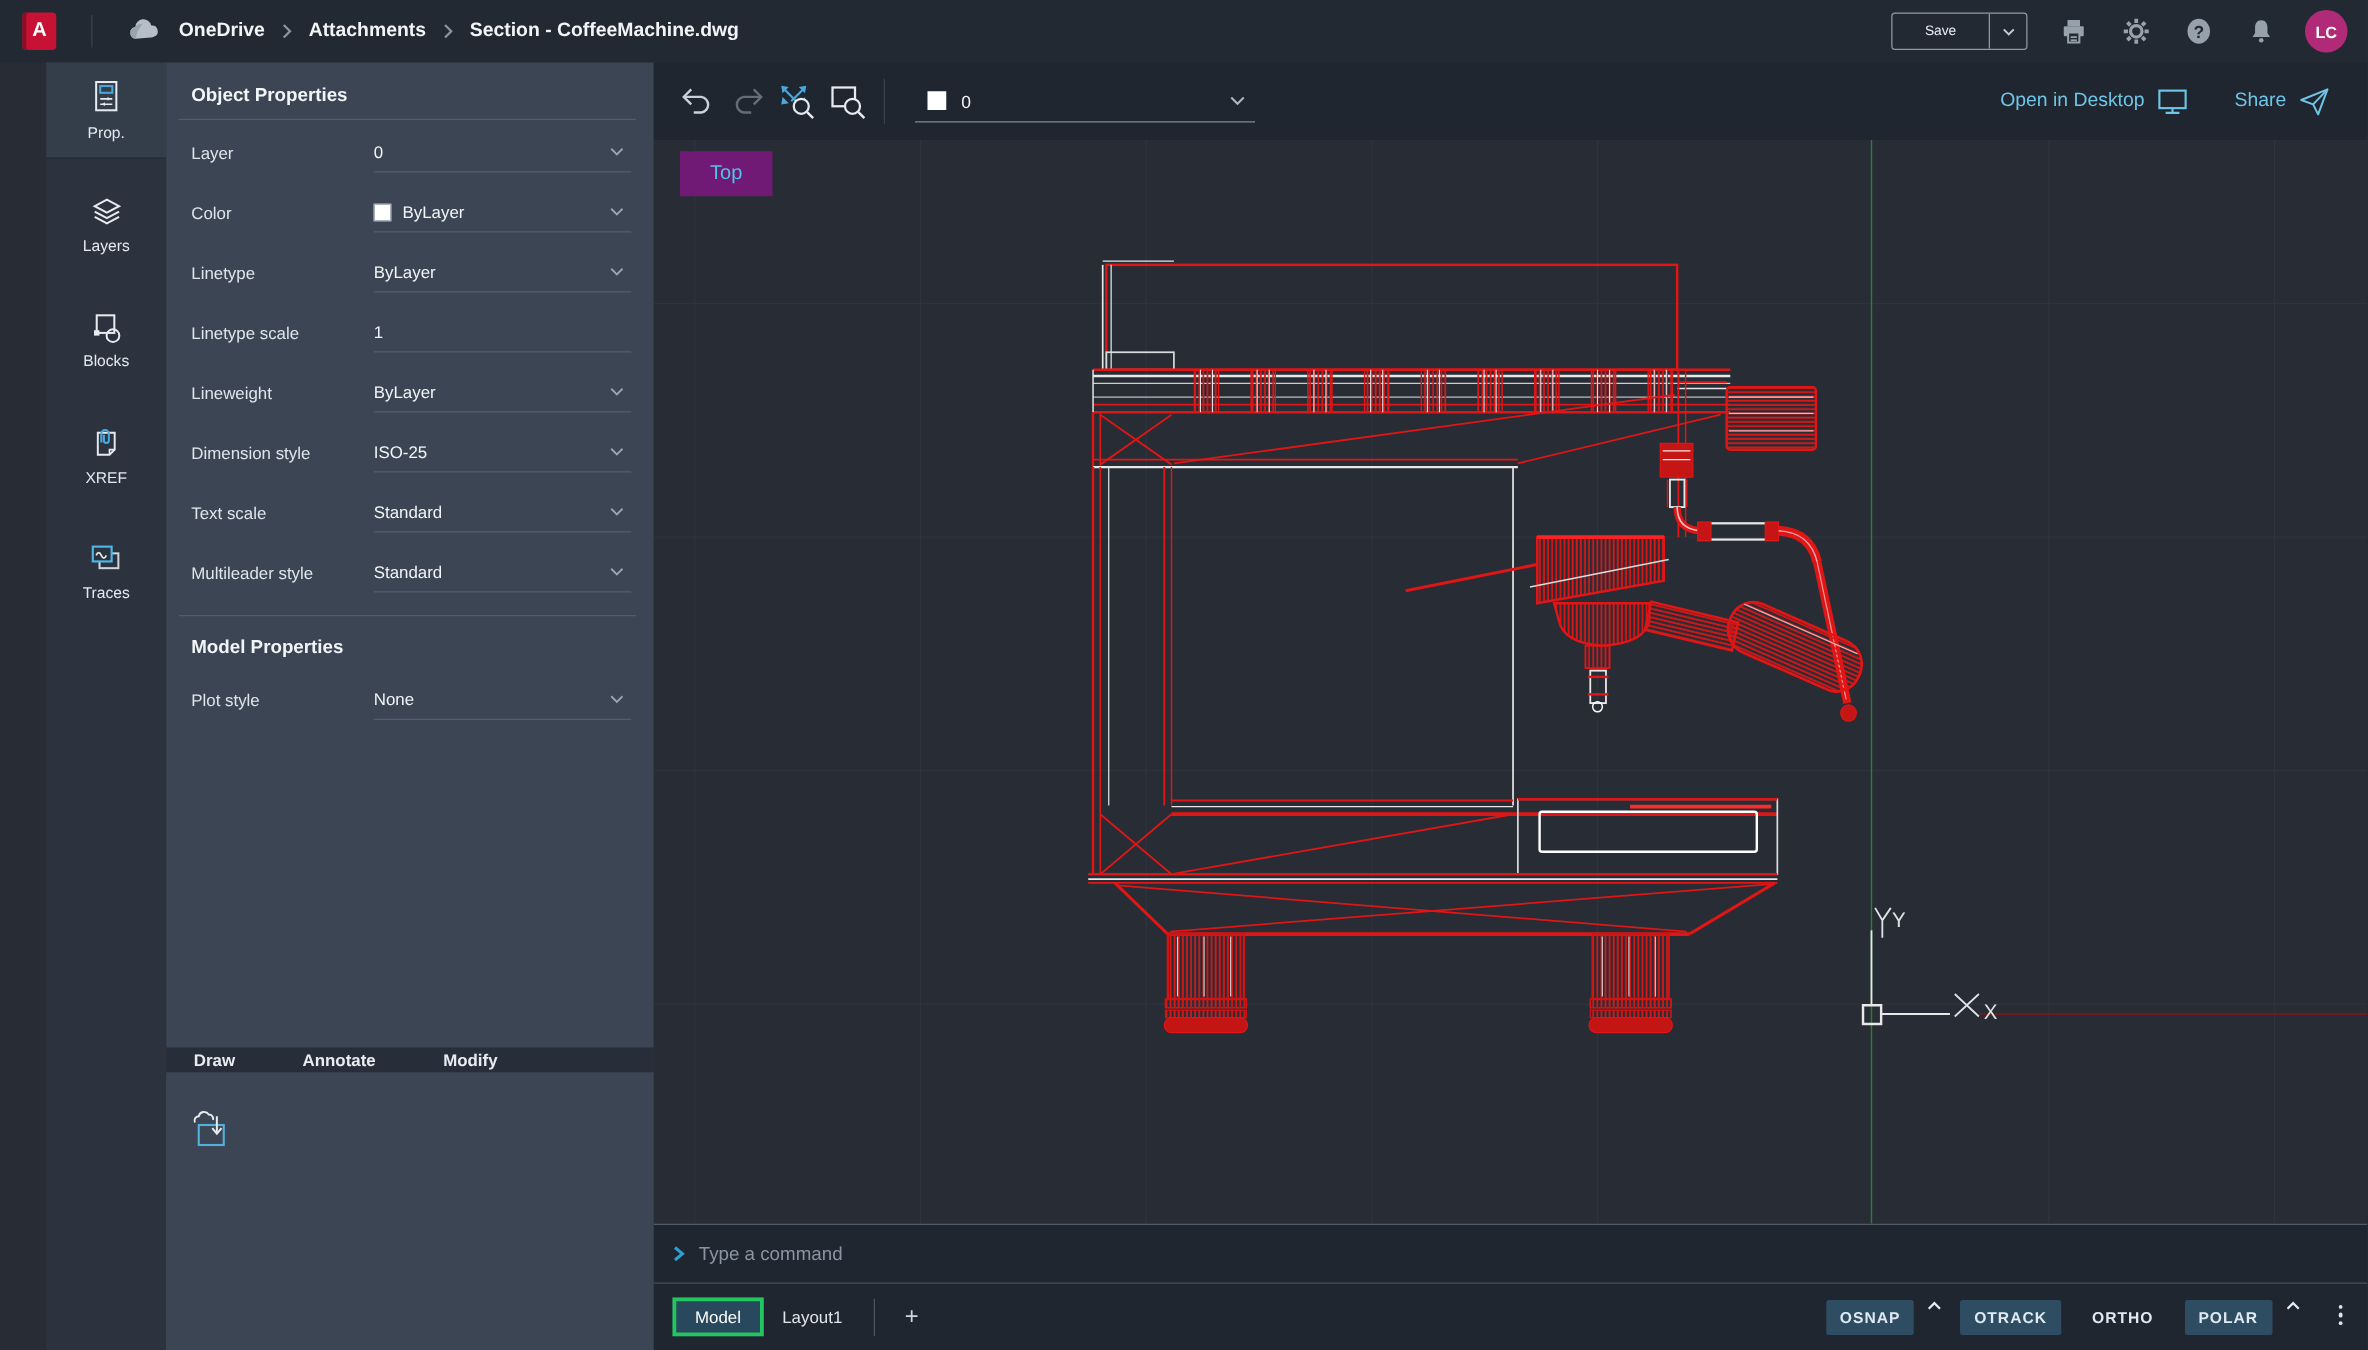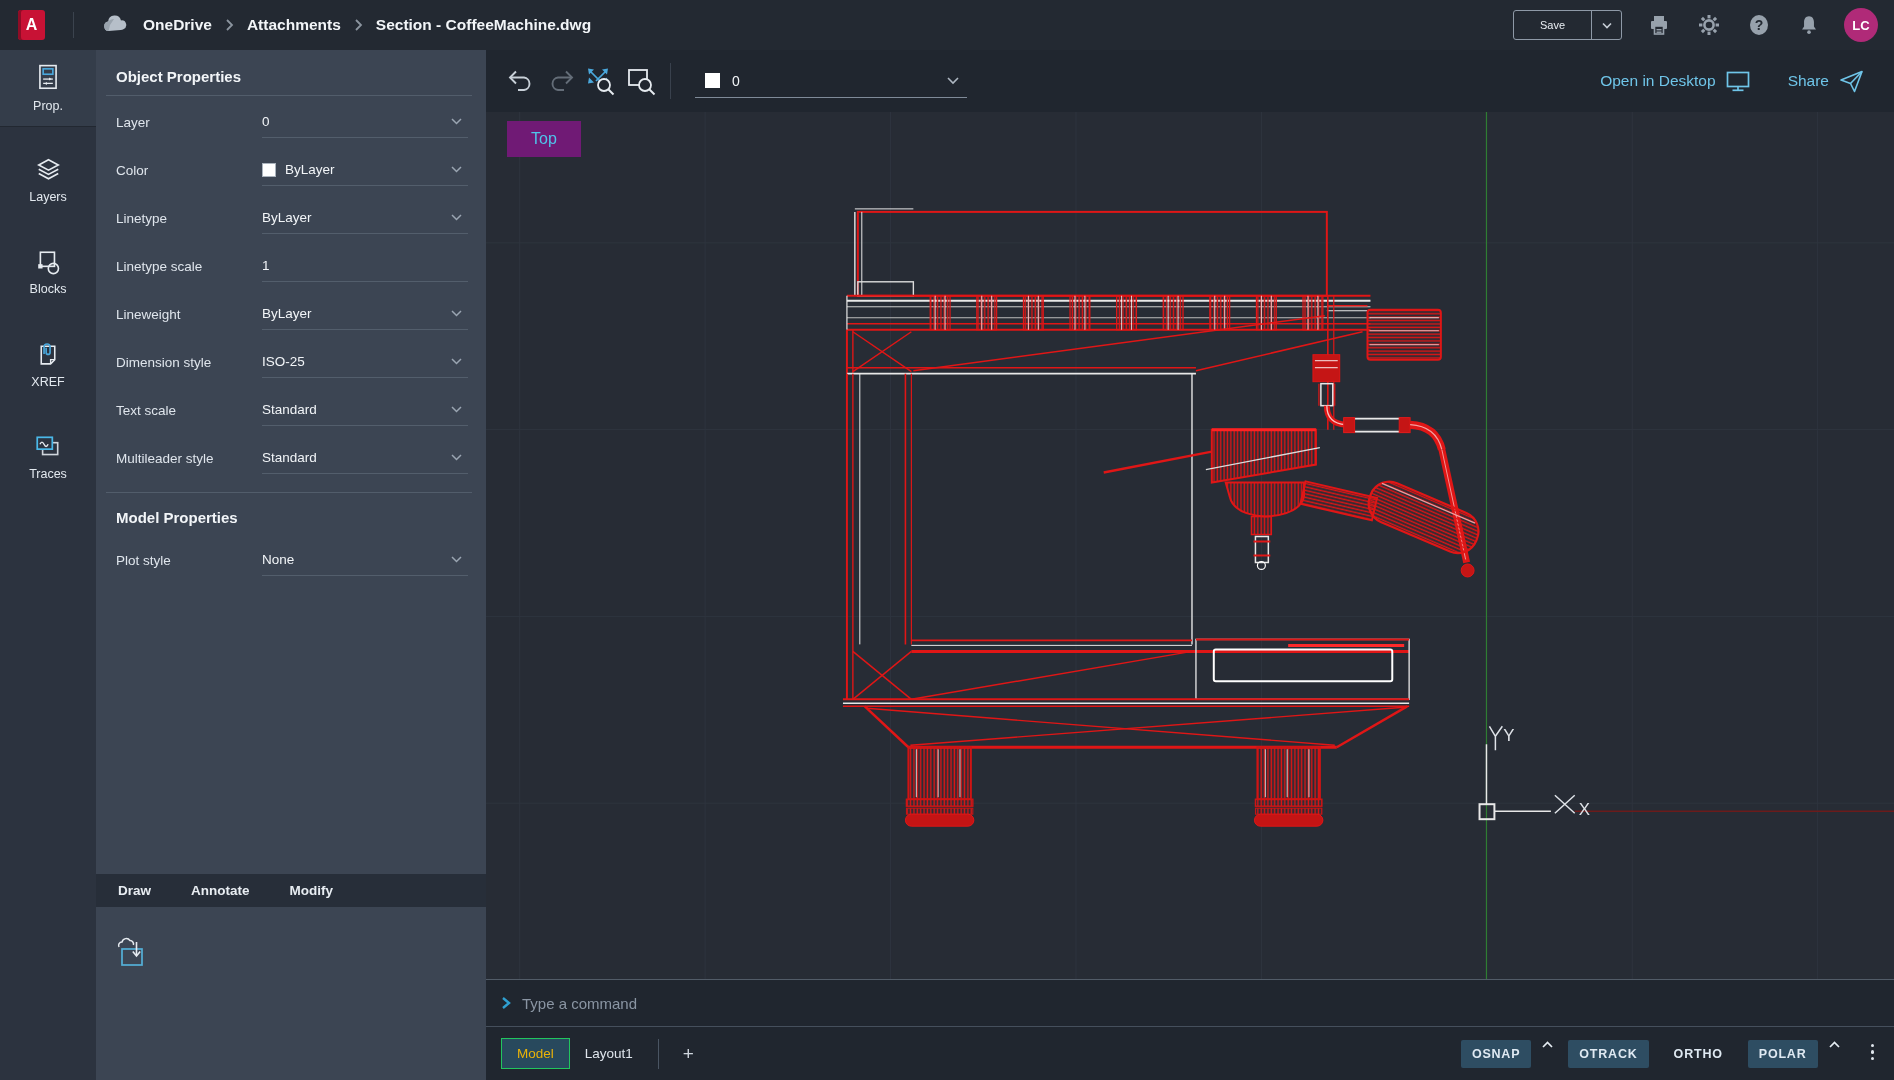--- a/index.html
+++ b/index.html
@@ -17,41 +17,41 @@
   .tb-right { margin-left:auto; display:flex; align-items:center; gap:0; }
   .savebtn { display:flex; height:30px; border:1px solid #8e99a7; border-radius:3px; overflow:hidden; }
   .savebtn .seg1 { padding:0 26px; display:flex; align-items:center; color:#e9eef3; font-size:11px; }
   .savebtn .seg2 { width:30px; border-left:1px solid #8e99a7; display:flex; align-items:center; justify-content:center; }
   .tb-icon { width:26px; height:26px; margin-left:24px; display:flex; align-items:center; justify-content:center; }
   .avatar { width:34px; height:34px; border-radius:50%; background:#b02a78; color:#fff; font-size:13px; font-weight:bold;
             display:flex; align-items:center; justify-content:center; margin-left:22px; }
 
   
   .main { display:flex; height:1030px; }
-  .rail { width:96px; background:#2c333f; display:flex; flex-direction:column; }
+  .rail { width:96px; background:#2c333f; display:flex; flex-direction:column;margin-left:37px; }
   .rail-item { display:flex; flex-direction:column; align-items:center; gap:7px; padding:14px 0 13px; cursor:pointer; }
   .rail-item .lbl { color:#e3e9ef; font-size:12.5px; }
   .rail-item.active { background:#343d4a; border-bottom:1px solid #222831; }
   .rail-item + .rail-item { margin-top:18px; }
   .rail-item.active + .rail-item { margin-top:16px; }
 
   .panel { width:390px; background:#3c4553; display:flex; flex-direction:column; }
   .props { flex:0 0 788px; padding:18px 0 0 0; }
   .sec-title { color:#f2f5f8; font-weight:bold; font-size:15px; padding:0 0 10px 20px; }
   .sec-div { height:1px; background:#525d6b; margin:0 14px 2px 10px; }
   .prow { display:flex; align-items:center; height:48px; padding-left:20px; }
   .prow .plabel { width:146px; color:#dfe5ec; font-size:13.5px; }
   .prow .pval { width:206px; height:32px; border-bottom:1px solid #535e6c; display:flex; align-items:center; gap:9px;
                 color:#f2f5f8; font-size:13.5px; cursor:pointer; }
   .prow .pval.inputv { cursor:text; }
   .swatch { width:14px; height:14px; background:#ffffff; border:1px solid #aab3bd; }
   .pchev { margin-left:auto; margin-right:6px; display:flex; }
   .sec-gap { height:10px; }
 
-  .draw-bar { height:33px; background:#272e39; display:flex; align-items:center; gap:40px; padding-left:22px;margin-top:36px; }
+  .draw-bar { height:20px; background:#272e39; display:flex; align-items:center; gap:54px; padding-left:22px; }
   .draw-bar .rtab { color:#e8edf2; font-size:13.5px; font-weight:bold; cursor:pointer; }
   .draw-bar .rtab.dim { font-weight:bold; }
   .draw-panel { flex:1; background:#3c4553; padding:26px 0 0 14px; }
   .tool-cloud { width:44px; height:40px; display:flex; align-items:center; justify-content:center; cursor:pointer; }
 
   
   .canvas-col { flex:1; display:flex; flex-direction:column; }
   .cad-toolbar { height:62px; background:#20262f; display:flex; align-items:center; padding:0 30px 0 12px; }
   .ct-icon { width:34px; height:34px; display:flex; align-items:center; justify-content:center; margin-left:6px; cursor:pointer; }
   .ct-sep { width:1px; height:36px; background:#39414d; margin:0 10px 0 12px; }
@@ -66,21 +66,21 @@
   .canvas svg.draw { position:absolute; left:0; top:0; width:100%; height:100%; }
   .top-badge { position:absolute; left:21px; top:9px; width:74px; height:36px; background:#701a75; color:#4fc4ea;
                font-size:16px; display:flex; align-items:center; justify-content:center; cursor:pointer; }
 
   .command-bar { height:46px; background:#20262f; display:flex; align-items:center; padding-left:15px; gap:10px; }
   .command-bar .prompt { display:flex; }
   .command-bar .cmd-text { color:#8a95a3; font-size:15px; }
 
   .status-bar { height:54px; background:#20262f; border-top:1px solid #454f5c; display:flex; align-items:center; padding:0 14px 0 15px; }
   .ltab { height:31px; padding:0 15px; display:flex; align-items:center; color:#dfe5ec; font-size:13.5px; cursor:pointer; }
-  .ltab.active { background:#28495d; border:1px solid #22c55e; color:#eab308; }
+  .ltab.active { background:#28495d; border:3px solid #22c55e; color:#ffffff; }
   .lt-sep { width:1px; height:30px; background:#4a5563; margin:0 14px 0 10px; }
   .plus { color:#cfd6de; font-size:19px; padding:0 10px; cursor:pointer; }
   .sb-right { margin-left:auto; display:flex; align-items:flex-start; gap:14px; }
   .toggle { height:28px; padding:0 11px; display:flex; align-items:center; color:#dfe9f2; font-size:12.5px;
             letter-spacing:.8px; font-weight:bold; border-radius:2px; cursor:pointer; }
   .toggle.on { background:#2e4d62; }
   .tg-chev { display:flex; cursor:pointer; margin-left:-4px; }
   .dots { display:flex; flex-direction:column; gap:3px; margin-left:10px; cursor:pointer; padding:4px 6px; }
   .dots i { width:3.5px; height:3.5px; border-radius:50%; background:#dfe5ec; }
 </style>

